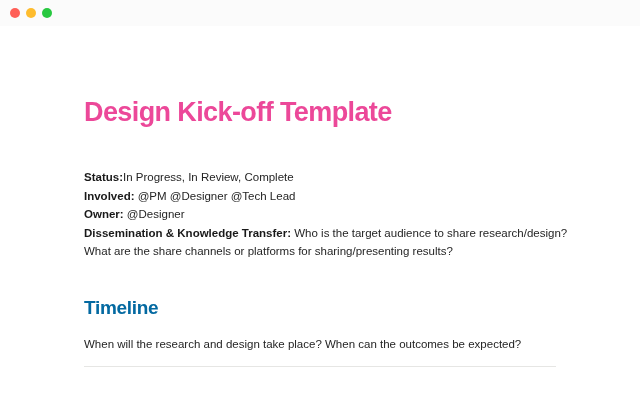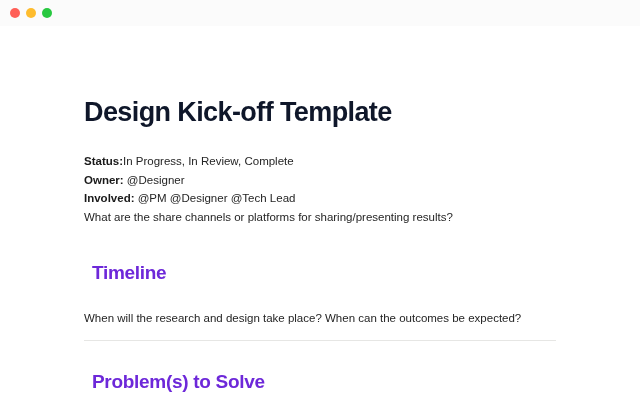--- a/index.html
+++ b/index.html
@@ -50,52 +50,52 @@
     flex: 1 1 auto;
     overflow: hidden;
     padding: 0 84px;
     box-sizing: border-box;
     background: #ffffff;
   }
   .doc-title {
     font-size: 27px;
     font-weight: bold;
     letter-spacing: -0.6px;
-    color: #0f172a;
+    color: #ec4899;
     margin: 70px 0 0 0;
     line-height: 1.2;
   }
   .meta {
-    margin-top: 24px;
+    margin-top: 40px;
     font-size: 11.5px;
     line-height: 18.5px;
     color: #252525;
   }
   .meta .row {
     white-space: nowrap;
   }
   .meta b {
     font-weight: bold;
     color: #191919;
   }
   .meta .val {
     font-weight: normal;
   }
   h2.section {
     font-size: 19px;
     font-weight: bold;
     letter-spacing: -0.3px;
-    color: #6d28d9;
-    margin: 36px 0 0 8px;
+    color: #0369a1;
+    margin: 36px 0 0 0;
   }
   .para {
     font-size: 11.5px;
     line-height: 18px;
     color: #252525;
-    margin-top: 25px;
+    margin-top: 16px;
   }
   .divider {
     border: 0;
     border-top: 1px solid #e6e6e4;
     margin: 13px 0 0 0;
     height: 0;
   }
   h2.section.second {
     margin-top: 30px;
   }
@@ -115,24 +115,27 @@
 
   <div class="doc">
 
     <h1 class="doc-title">Design Kick-off Template</h1>
 
     <div class="meta">
       <div class="row">
         <b>Status:</b><span class="val">In Progress, In Review, Complete</span>
       </div>
       <div class="row">
+        <b>Involved:</b><span class="val"> @PM @Designer @Tech Lead</span>
+      </div>
+      <div class="row">
         <b>Owner:</b><span class="val"> @Designer</span>
       </div>
       <div class="row">
-        <b>Involved:</b><span class="val"> @PM @Designer @Tech Lead</span>
+        <b>Dissemination &amp; Knowledge Transfer:</b><span class="val"> Who is the target audience to share research/design?</span>
       </div>
       <div class="row">
         <span class="val">What are the share channels or platforms for sharing/presenting results?</span>
       </div>
     </div>
 
     <h2 class="section">Timeline</h2>
     <div class="para">When will the research and design take place? When can the outcomes be expected?</div>
     <hr class="divider">
 

